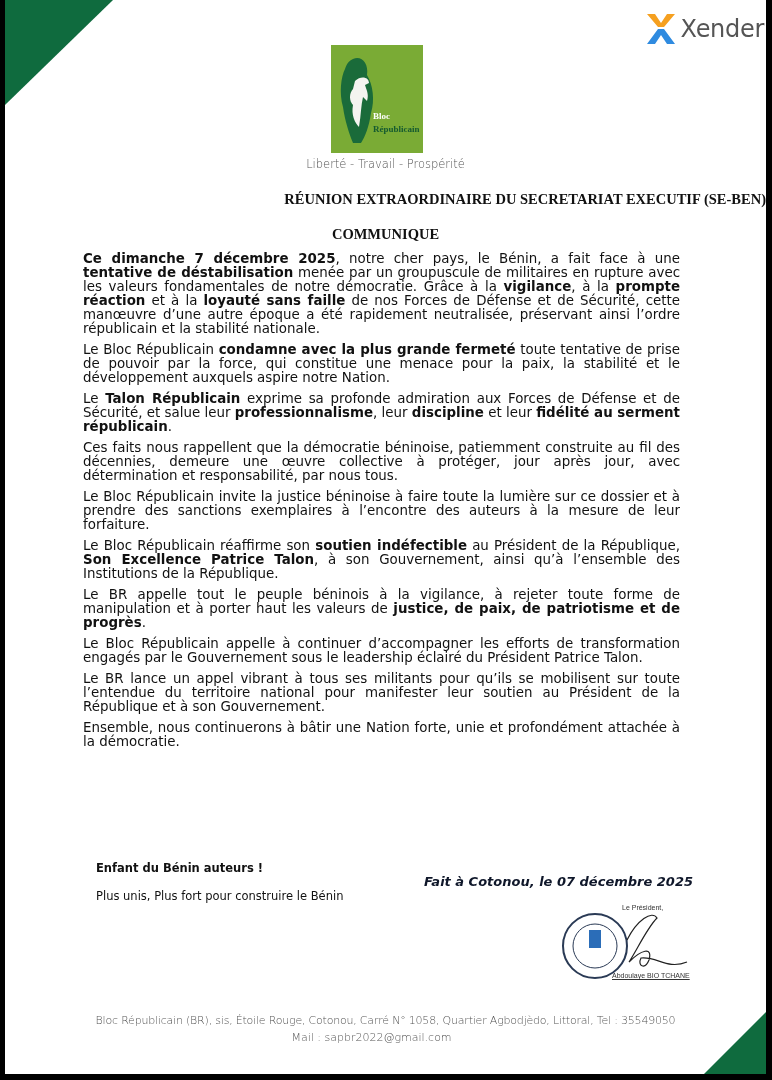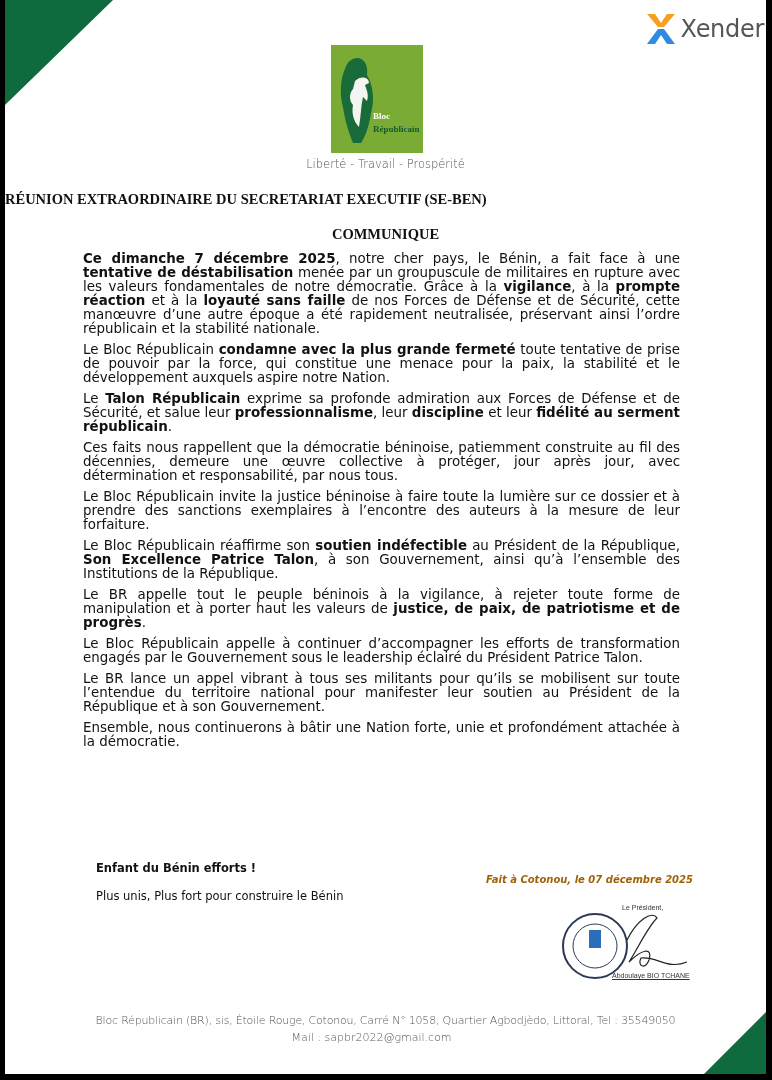--- a/index.html
+++ b/index.html
@@ -11,31 +11,31 @@
     border-bottom:62px solid #0f6b3e; border-left:62px solid transparent; }
   .xender { position:absolute; right:2px; top:12px; display:flex; align-items:center;justify-content:space-between; }
   .xender-mark { width:32px; height:34px; position:relative; }
   .xender-text { font-family:"DejaVu Sans", sans-serif; font-size:24px; color:#555; margin-left:4px; letter-spacing:-0.3px; }
   .logo { position:absolute; left:326px; top:45px; width:80px; height:108px; background:#7aab35;padding-left:12px; }
   .logo svg { position:absolute; left:0; top:0; }
   .logo-t1 { position:absolute; left:42px; top:66px; font-family:"Liberation Serif", serif; font-weight:bold; font-size:9px; color:#fff; }
   .logo-t2 { position:absolute; left:42px; top:79px; font-family:"Liberation Serif", serif; font-weight:bold; font-size:9px; color:#155a30; }
   .motto { position:absolute; left:0; width:761px; top:157px; text-align:center;
     font-family:"DejaVu Sans", sans-serif; font-size:11.5px; color:#555; font-weight:300; }
-  .title { position:absolute; left:0; width:761px; top:191px; text-align:left;
+  .title { position:absolute; left:0; width:761px; top:191px; text-align:right;
     font-family:"Liberation Serif", serif; font-weight:bold; font-size:14.5px; color:#111; }
   .subtitle { position:absolute; left:0; width:761px; top:226px; text-align:center;
     font-family:"Liberation Serif", serif; font-weight:bold; font-size:14.5px; color:#111; }
   .body { position:absolute; left:78px; top:252px; width:597px;
     font-family:"DejaVu Sans", sans-serif; font-size:13.4px; line-height:14px; color:#111; }
   .body p { margin:0 0 7px 0; text-align:justify; }
   .body b { font-weight:bold; }
   .closing1 { position:absolute; left:91px; top:861px; font-family:"DejaVu Sans", sans-serif; font-weight:bold; font-size:11.5px; color:#111; }
   .closing2 { position:absolute; left:91px; top:889px; font-family:"DejaVu Sans", sans-serif; font-weight:normal; font-size:11.5px; color:#111; }
-  .place-date { position:absolute; right:73px; top:874px; font-family:"DejaVu Sans", sans-serif; font-weight:bold; font-style:italic; font-size:10px; color:#a16207; }
+  .place-date { position:absolute; right:73px; top:874px; font-family:"DejaVu Sans", sans-serif; font-weight:bold; font-style:italic; font-size:13px; color:#0f172a; }
   .sig { position:absolute; left:552px; top:900px; width:150px; height:86px; }
   .sig-label { position:absolute; left:65px; top:4px; font-family:"Liberation Sans", sans-serif; font-size:7px; color:#333; }
   .sig-name { position:absolute; left:55px; top:72px; font-family:"Liberation Sans", sans-serif; font-size:7px; color:#333; text-decoration:underline; }
   .footer1 { position:absolute; left:0; width:761px; top:1014px; text-align:center;
     font-family:"DejaVu Sans", sans-serif; font-size:11px; color:#555; font-weight:300; letter-spacing:-0.2px; }
   .footer2 { position:absolute; left:0; width:733px; top:1031px; text-align:center;
     font-family:"DejaVu Sans", sans-serif; font-size:11px; color:#555; font-weight:300; }
 </style>
 </head>
 <body>
@@ -73,21 +73,21 @@
       <p>Le <b>Talon Républicain</b> exprime sa profonde admiration aux Forces de Défense et de Sécurité, et salue leur <b>professionnalisme</b>, leur <b>discipline</b> et leur <b>fidélité au serment républicain</b>.</p>
       <p>Ces faits nous rappellent que la démocratie béninoise, patiemment construite au fil des décennies, demeure une œuvre collective à protéger, jour après jour, avec détermination et responsabilité, par nous tous.</p>
       <p>Le Bloc Républicain invite la justice béninoise à faire toute la lumière sur ce dossier et à prendre des sanctions exemplaires à l’encontre des auteurs à la mesure de leur forfaiture.</p>
       <p>Le Bloc Républicain réaffirme son <b>soutien indéfectible</b> au Président de la République, <b>Son Excellence Patrice Talon</b>, à son Gouvernement, ainsi qu’à l’ensemble des Institutions de la République.</p>
       <p>Le BR appelle tout le peuple béninois à la vigilance, à rejeter toute forme de manipulation et à porter haut les valeurs de <b>justice, de paix, de patriotisme et de progrès</b>.</p>
       <p>Le Bloc Républicain appelle à continuer d’accompagner les efforts de transformation engagés par le Gouvernement sous le leadership éclairé du Président Patrice Talon.</p>
       <p>Le BR lance un appel vibrant à tous ses militants pour qu’ils se mobilisent sur toute l’entendue du territoire national pour manifester leur soutien au Président de la République et à son Gouvernement.</p>
       <p>Ensemble, nous continuerons à bâtir une Nation forte, unie et profondément attachée à la démocratie.</p>
     </div>
 
-  <div class="closing1">Enfant du Bénin efforts !</div>
+  <div class="closing1">Enfant du Bénin auteurs !</div>
   <div class="place-date">Fait à Cotonou, le 07 décembre 2025</div>
   <div class="closing2">Plus unis, Plus fort pour construire le Bénin</div>
 
   <div class="sig">
     <svg width="150" height="86" viewBox="0 0 150 86">
       <circle cx="38" cy="46" r="32" fill="none" stroke="#2a3a55" stroke-width="2"></circle>
       <circle cx="38" cy="46" r="22" fill="none" stroke="#2a3a55" stroke-width="1"></circle>
       <rect x="32" y="30" width="12" height="18" fill="#2b6db8"></rect>
       <path d="M70 40 C80 20 95 10 100 18 C90 28 80 50 72 62 C84 50 96 46 92 60 C88 70 80 66 84 58 C100 56 110 70 130 62" fill="none" stroke="#222" stroke-width="1.2"></path>
     </svg>

